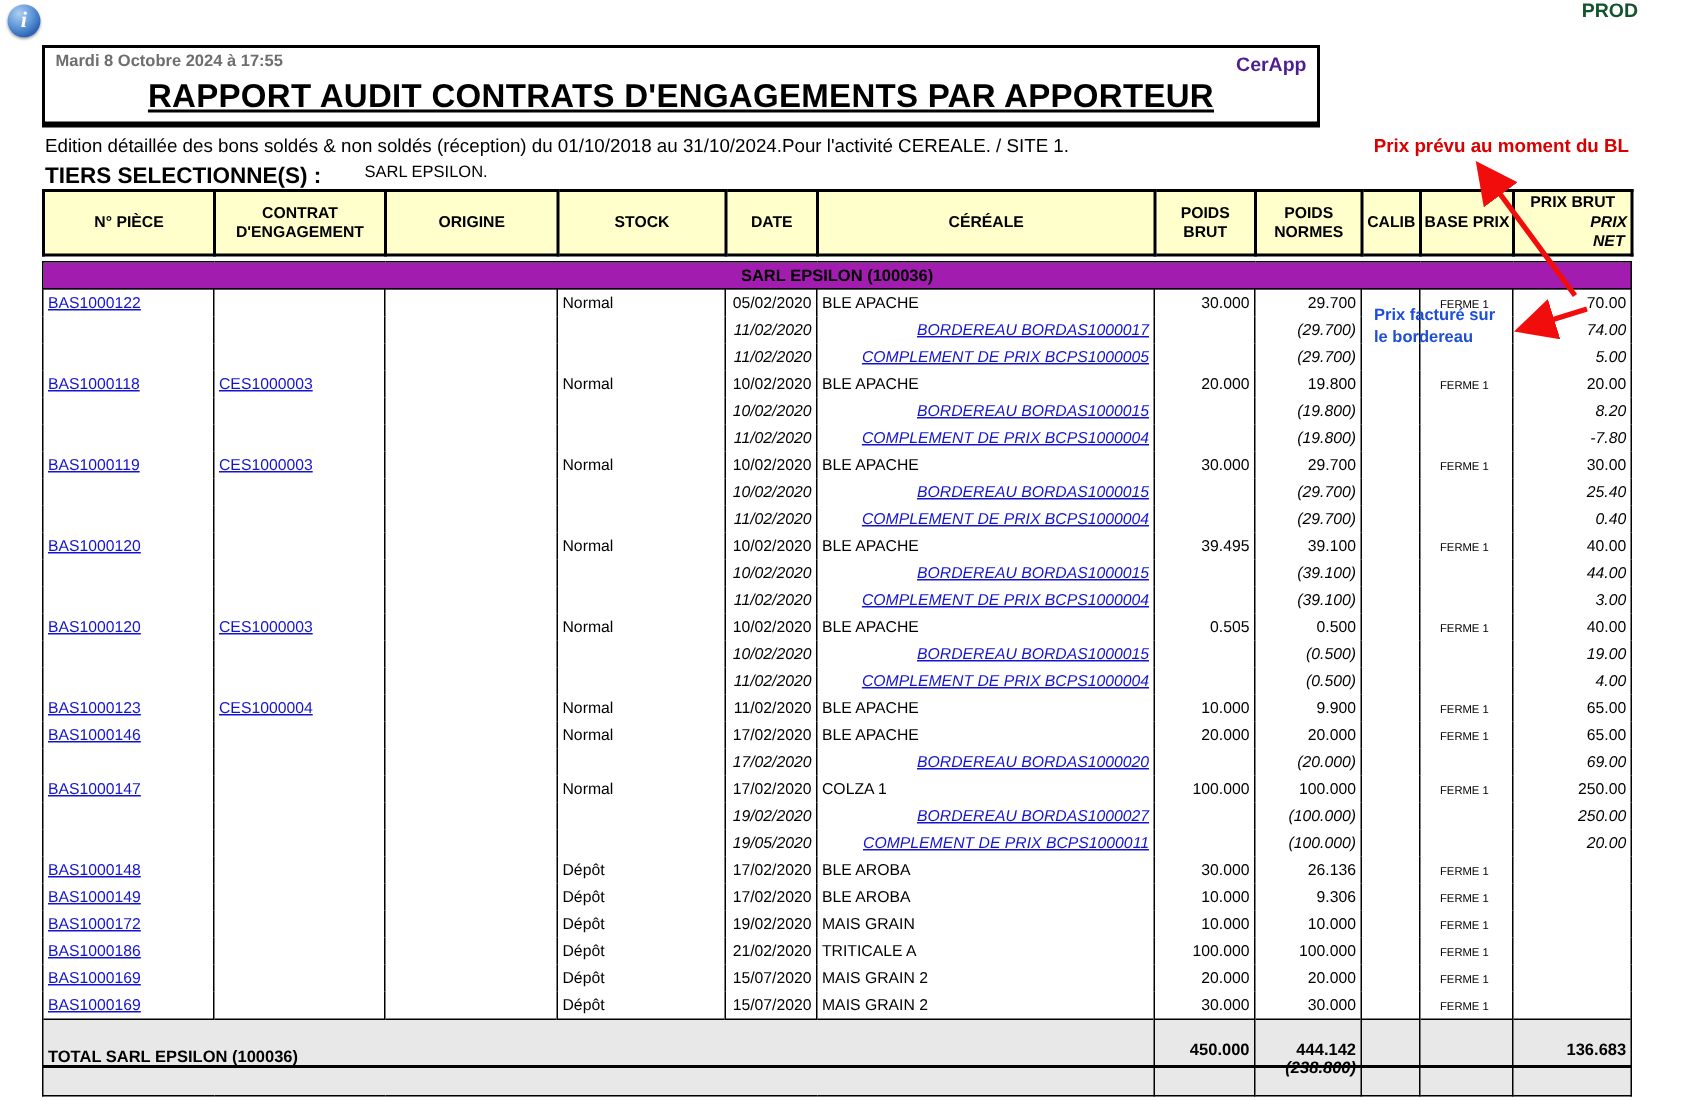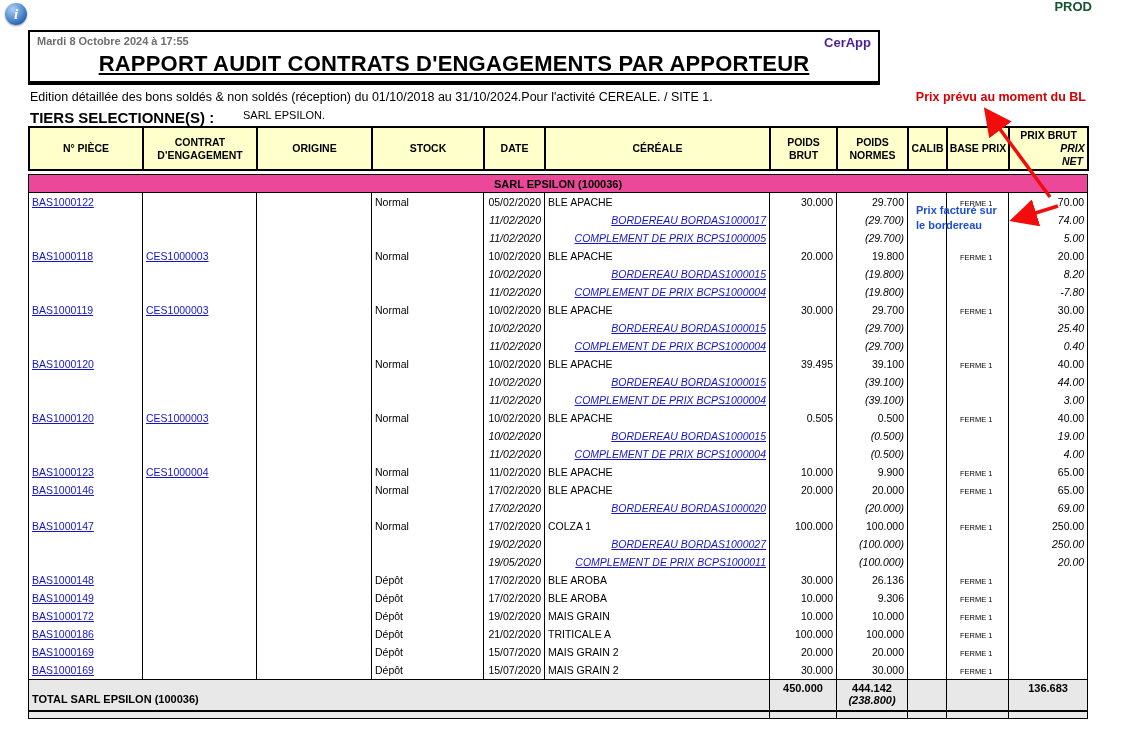--- a/index.html
+++ b/index.html
@@ -38,38 +38,38 @@
   col.c0{width:114px}col.c1{width:114px}col.c2{width:115px}col.c3{width:112px}
   col.c4{width:61px}col.c5{width:225px}col.c6{width:67px}col.c7{width:71px}
   col.c8{width:39px}col.c9{width:62px}col.c10{width:79px}
   th{
     background:#ffffcb;border:2px solid #000;font-size:10.5px;font-weight:bold;
     text-align:center;height:32px;padding:1px 0;line-height:13px;overflow:hidden;
   }
   .hdr2-italic{font-style:italic;padding-left:48px;}
   .body-tbl{margin-top:3px;}
   tr.group-row td{
-    background:#ec4899;border:1px solid #000;text-align:center;font-weight:bold;
+    background:#a21caf;border:1px solid #000;text-align:center;font-weight:bold;
     font-size:11px;height:17px;padding:0;
   }
   tbody.data td{
     border-left:1px solid #000;border-right:1px solid #000;border-top:none;border-bottom:none;
     font-size:10.5px;height:18px;padding:0 3px;vertical-align:middle;
     overflow:hidden;white-space:nowrap;
   }
   td.num{text-align:right;}
   .it{font-style:italic;}
   a.lnk{color:#1414cc;text-decoration:underline;cursor:pointer;}
   td.doc-cell{text-align:right;}
   .tiny{font-size:7.5px;padding-left:10px;}
   tr.total-row td{
     background:#e8e8e8;border:1px solid #000;font-weight:bold;font-size:11px;
     height:36px;padding:0 3px;vertical-align:middle;
   }
-  tr.total-row td.v-top{vertical-align:top;padding-top:2px;text-align:center;}
+  tr.total-row td.v-top{vertical-align:top;padding-top:14px;}
   .tot-sub{font-style:italic;}
   .bottom-rule{position:absolute;left:28px;top:710px;width:1060px;height:2px;background:#000;}
 
   
   .note-side{
     position:absolute;left:916px;top:203px;color:#1d4ed8;font-weight:bold;
     font-size:11px;line-height:15px;z-index:6;
   }
   .arrows{position:absolute;left:0;top:0;width:1122px;height:734px;pointer-events:none;z-index:5;}
 </style>

